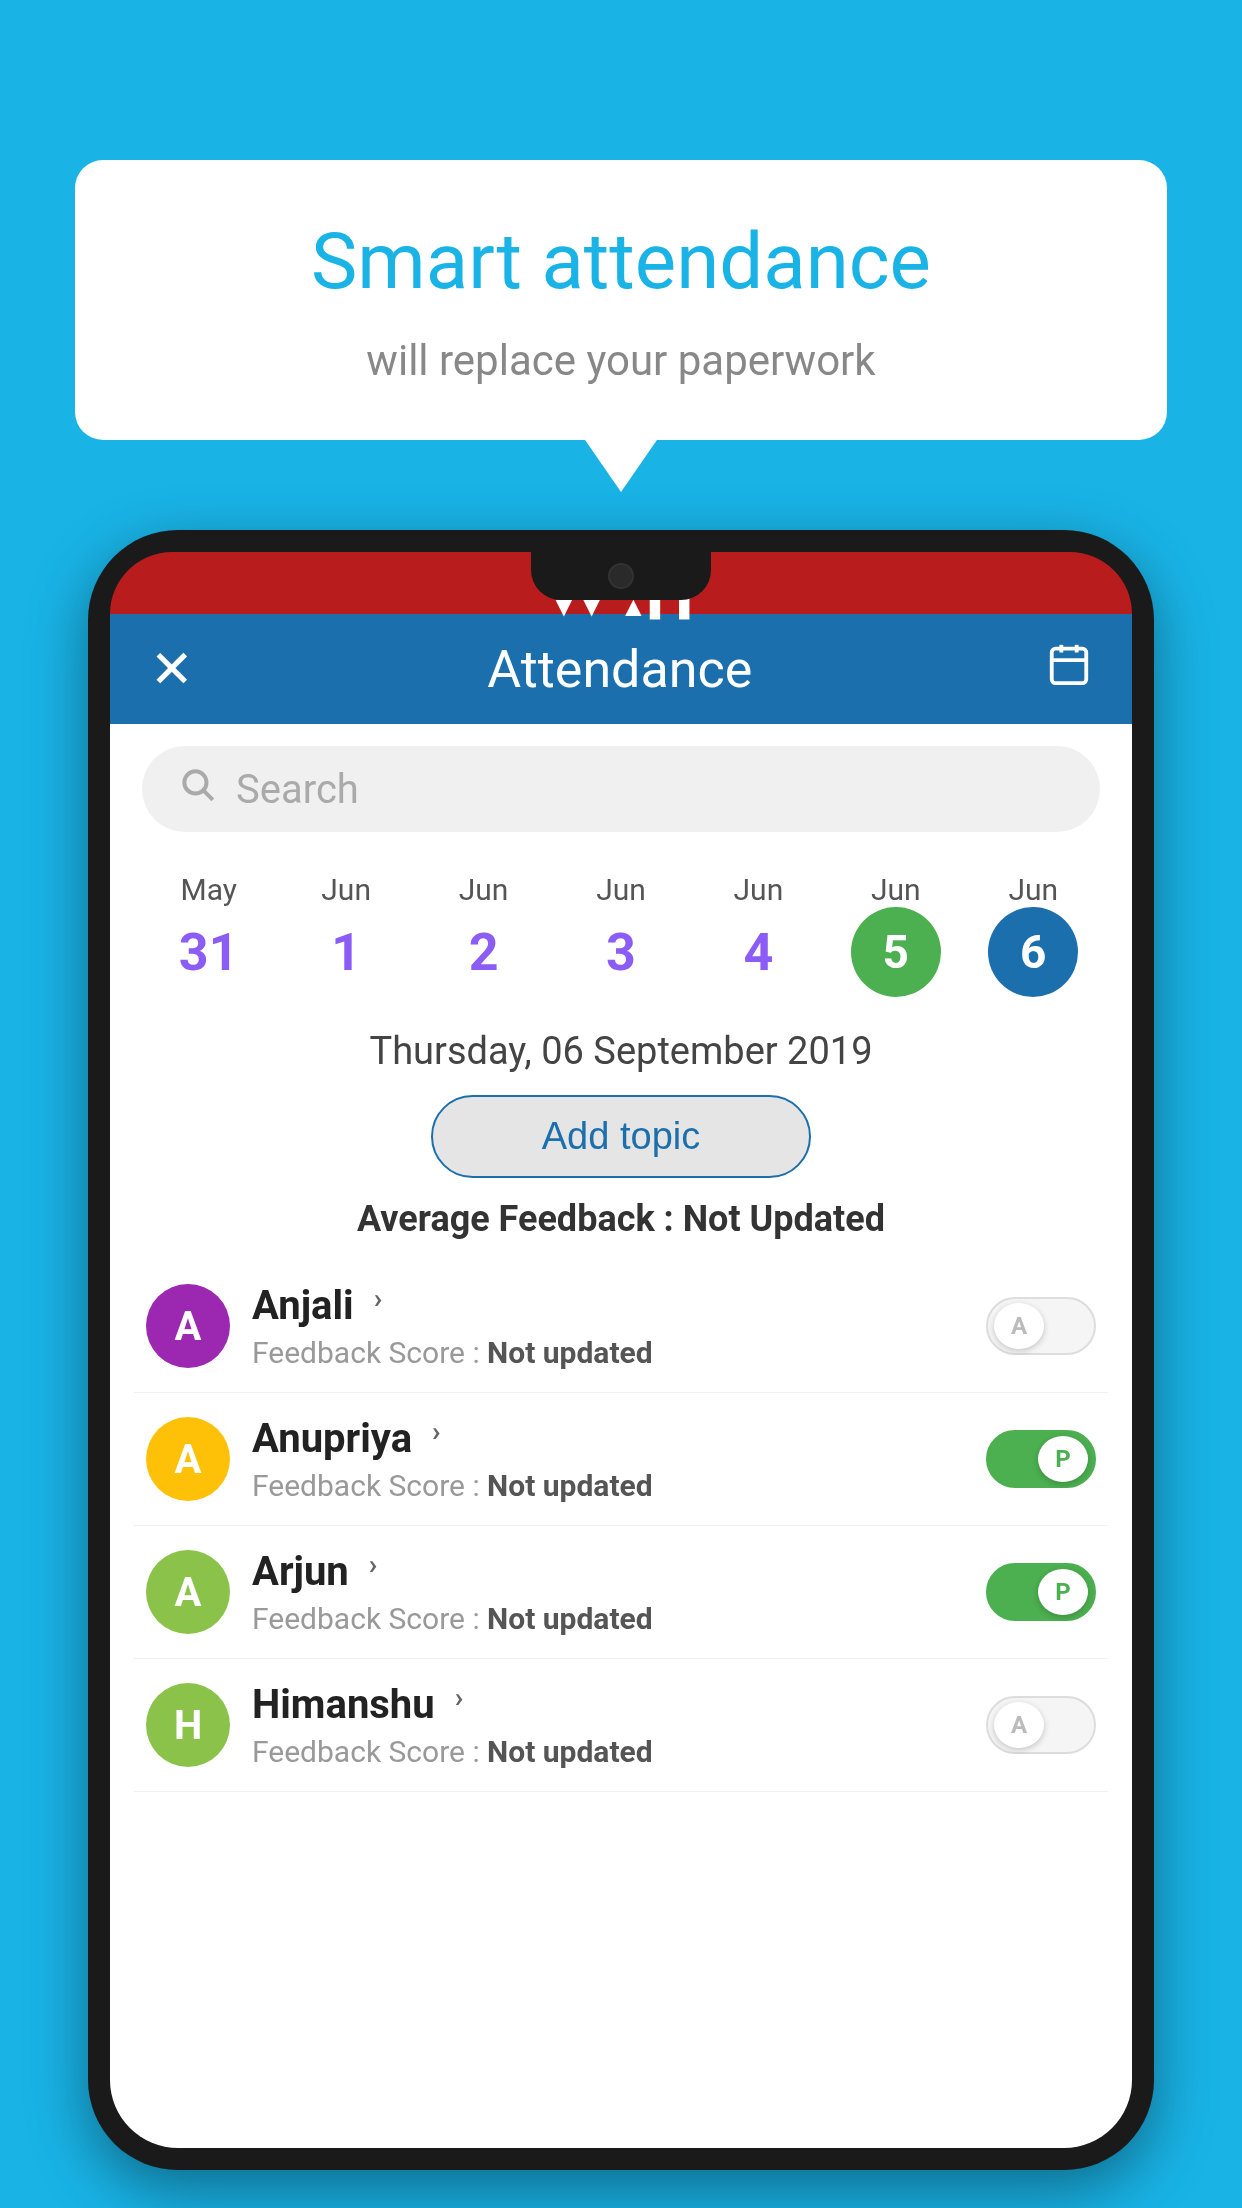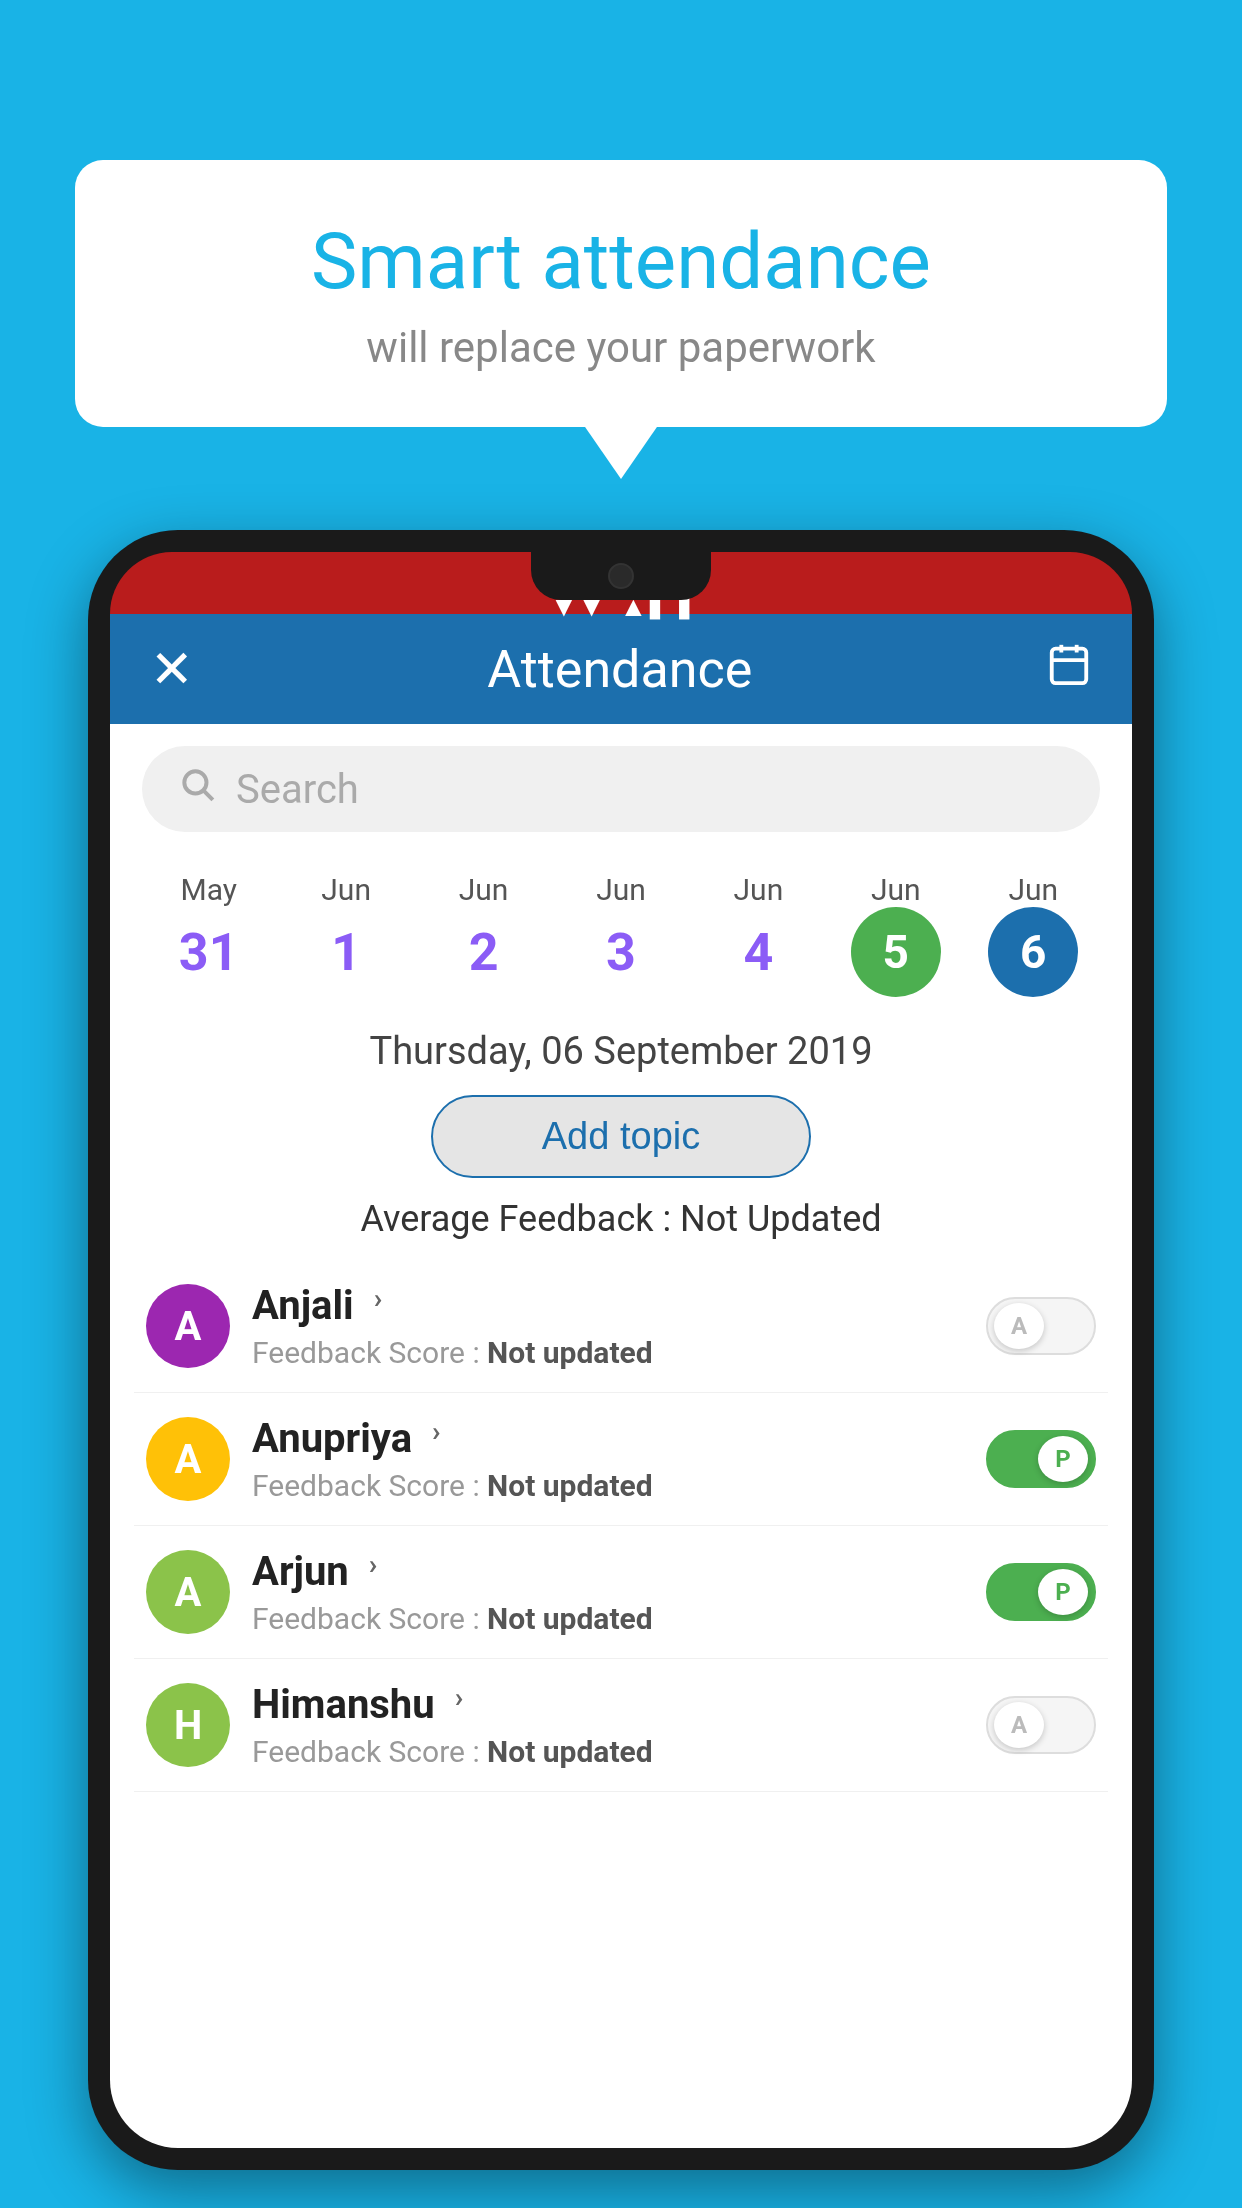--- a/index.html
+++ b/index.html
@@ -40,21 +40,21 @@
       border-left: 38px solid transparent;
       border-right: 38px solid transparent;
       border-top: 55px solid white;
     }
 
     .bubble-title {
       font-size: 78px;
       color: #19B3E6;
       font-weight: 400;
       line-height: 1.2;
-      margin-bottom: 14px;
+      margin-bottom: 27px;
     }
 
     .bubble-subtitle {
       font-size: 42px;
       color: #888;
       font-weight: 400;
     }
 
     
     .phone-container {
@@ -260,21 +260,21 @@
 
     
     .avg-feedback {
       text-align: center;
       font-size: 36px;
       color: #888;
       margin-bottom: 20px;
     }
 
     .avg-feedback span {
-      font-weight: 400;
+      font-weight: 700;
       color: #333;
     }
 
     
     .student-list {
       padding: 0 24px;
     }
 
     .student-item {
       display: flex;

